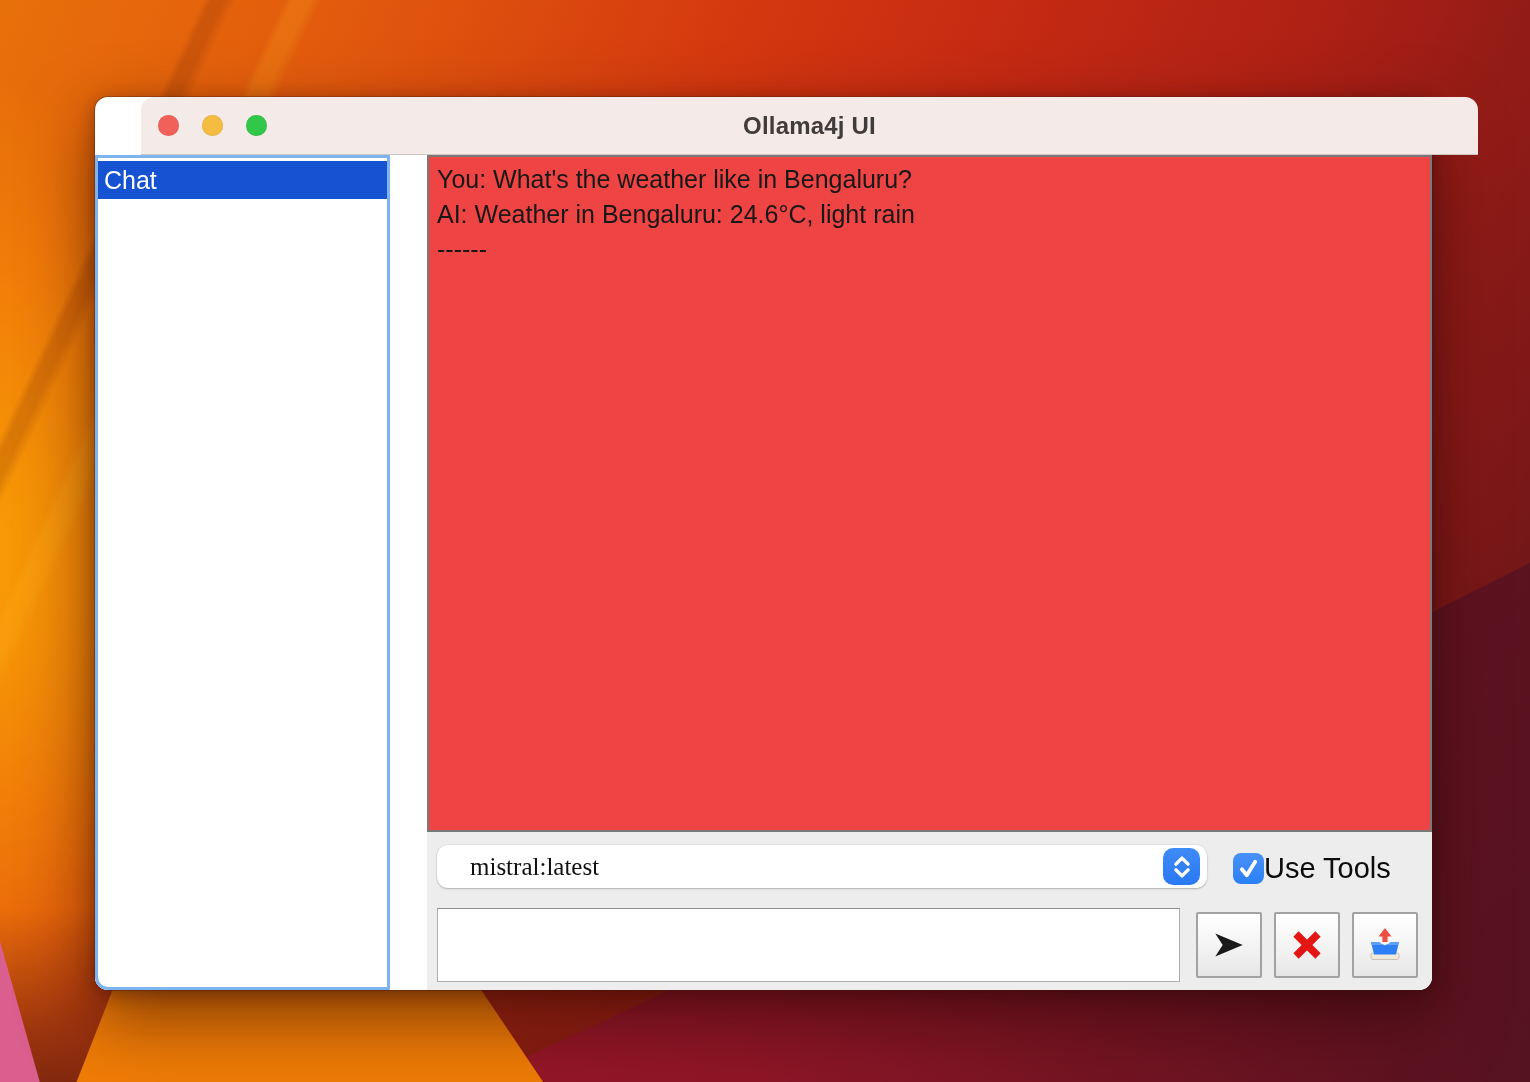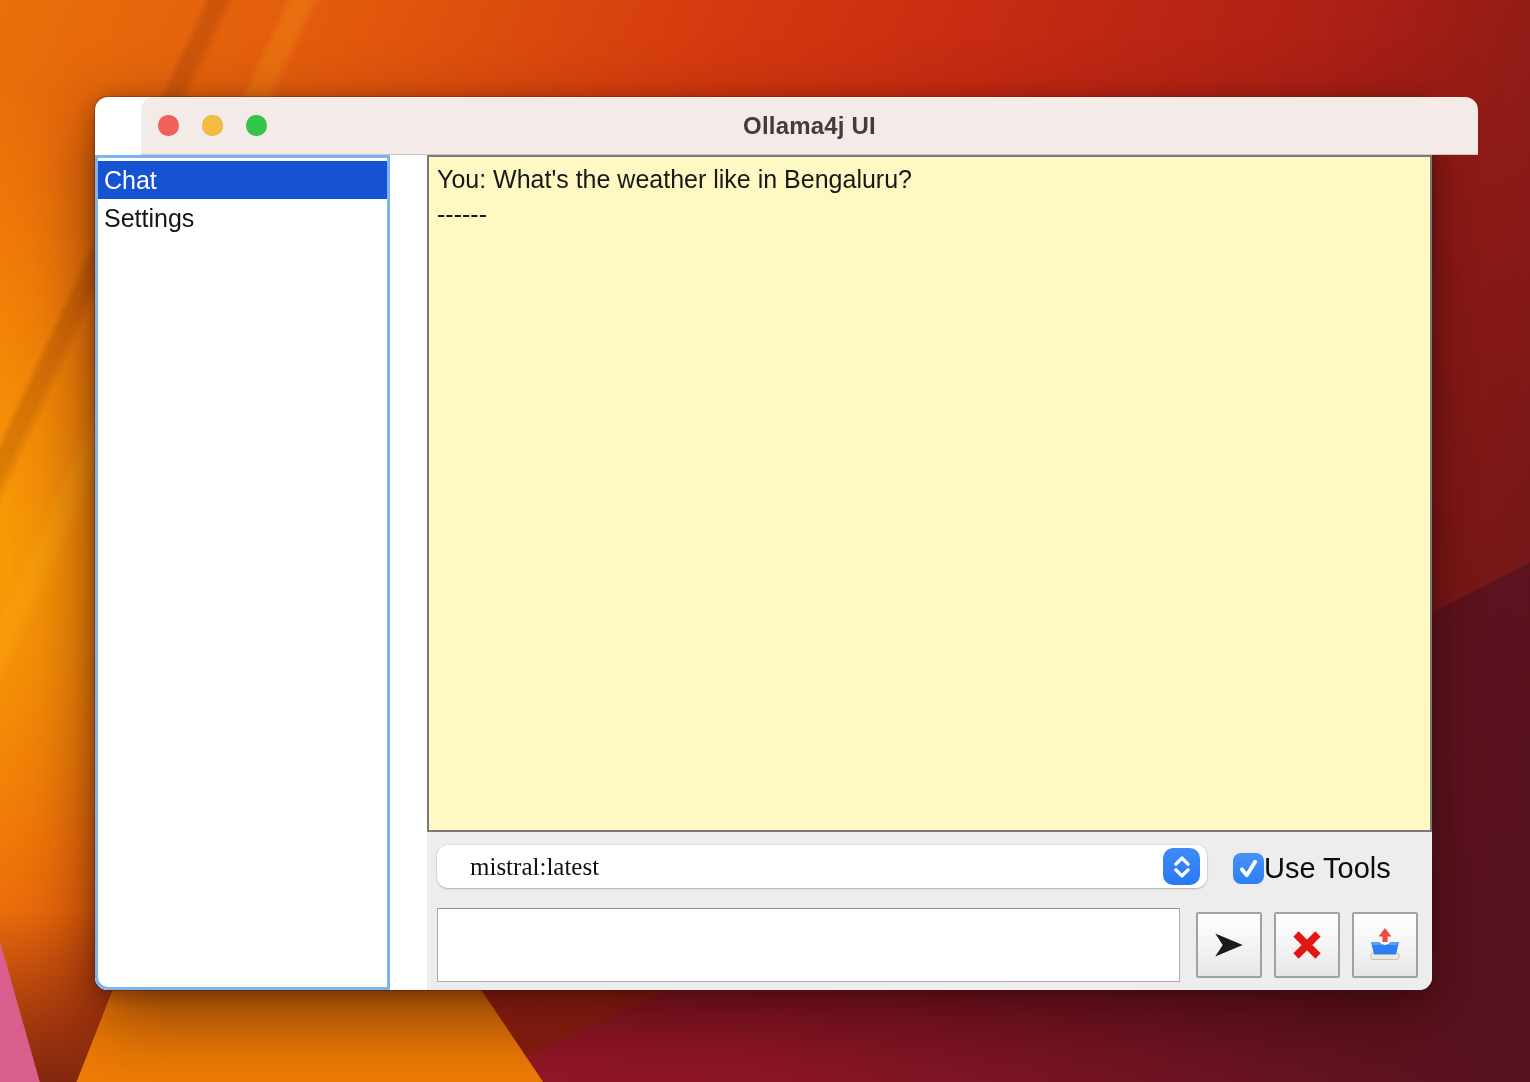--- a/index.html
+++ b/index.html
@@ -39,21 +39,21 @@
 
   
   .sidebar{position:absolute;left:0;top:58px;width:295px;height:835px;background:#fff;
     border-bottom-left-radius:13px;box-sizing:border-box;
     box-shadow:inset 0 0 0 3px #7db4f0;padding-top:6px;}
   .side-item{height:38px;line-height:38px;font-size:25px;color:#151515;
     margin:0 3px;padding-left:6px;cursor:default;white-space:nowrap;}
   .side-item.selected{background:#1553d3;color:#ffffff;}
 
   
-  .chatarea{position:absolute;left:332px;top:58px;width:1005px;height:677px;background:#fef9c3;
+  .chatarea{position:absolute;left:332px;top:58px;width:1005px;height:677px;background:#ef4444;
     border:2px solid #797979;box-sizing:border-box;padding:5px 8px;overflow:hidden;}
   .chat-line{font-size:25px;line-height:35px;color:#181818;white-space:pre;}
 
   
   .bottompanel{position:absolute;left:332px;top:735px;width:1005px;height:158px;background:#ededed;
     border-bottom-right-radius:13px;}
 
   .model-select{position:absolute;left:10px;top:13px;width:770px;height:43px;background:#fff;
     border-radius:11px;box-shadow:0 1px 2px rgba(0,0,0,.22),0 0 0 .5px rgba(0,0,0,.08);
     display:flex;align-items:center;padding-left:33px;box-sizing:border-box;
@@ -97,25 +97,25 @@
     <div class="lights">
       <span class="light red"></span>
       <span class="light yellow"></span>
       <span class="light green"></span>
     </div>
     <div class="window-title">Ollama4j UI</div>
   </div>
 
   <div class="sidebar">
     <div class="side-item selected">Chat</div>
-    <div class="side-item">Settings</div>
   </div>
 
   <div class="chatarea">
     <div class="chat-line">You: What's the weather like in Bengaluru?</div>
+    <div class="chat-line">AI: Weather in Bengaluru: 24.6°C, light rain</div>
     <div class="chat-line">------</div>
   </div>
 
   <div class="bottompanel">
 
     <div class="model-select">
       <span>mistral:latest</span>
       <span class="stepper glyph">
         <svg width="30" height="30" viewBox="0 0 37 37">
           <path d="M11 15 L18.5 7.5 L26 15" fill="none" stroke="#ffffff" stroke-width="4.2" stroke-linecap="round" stroke-linejoin="round"></path>

